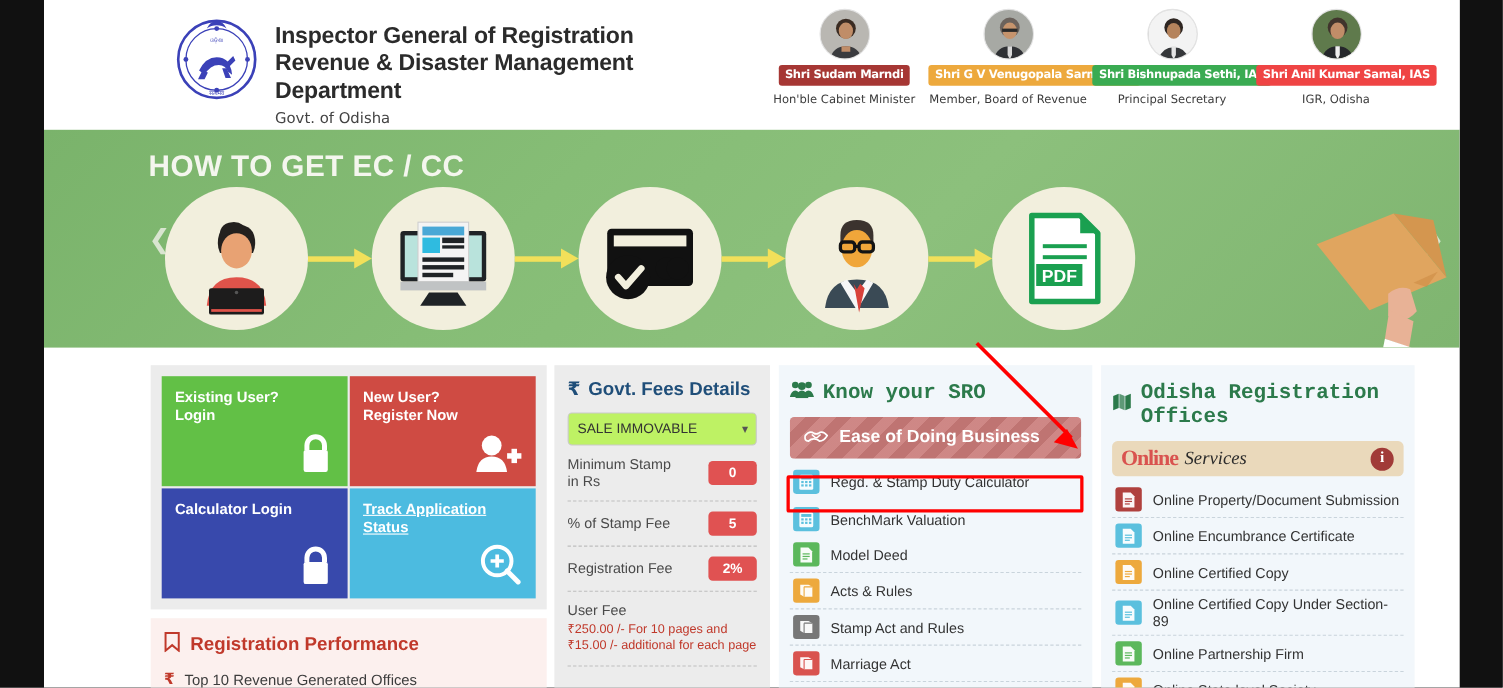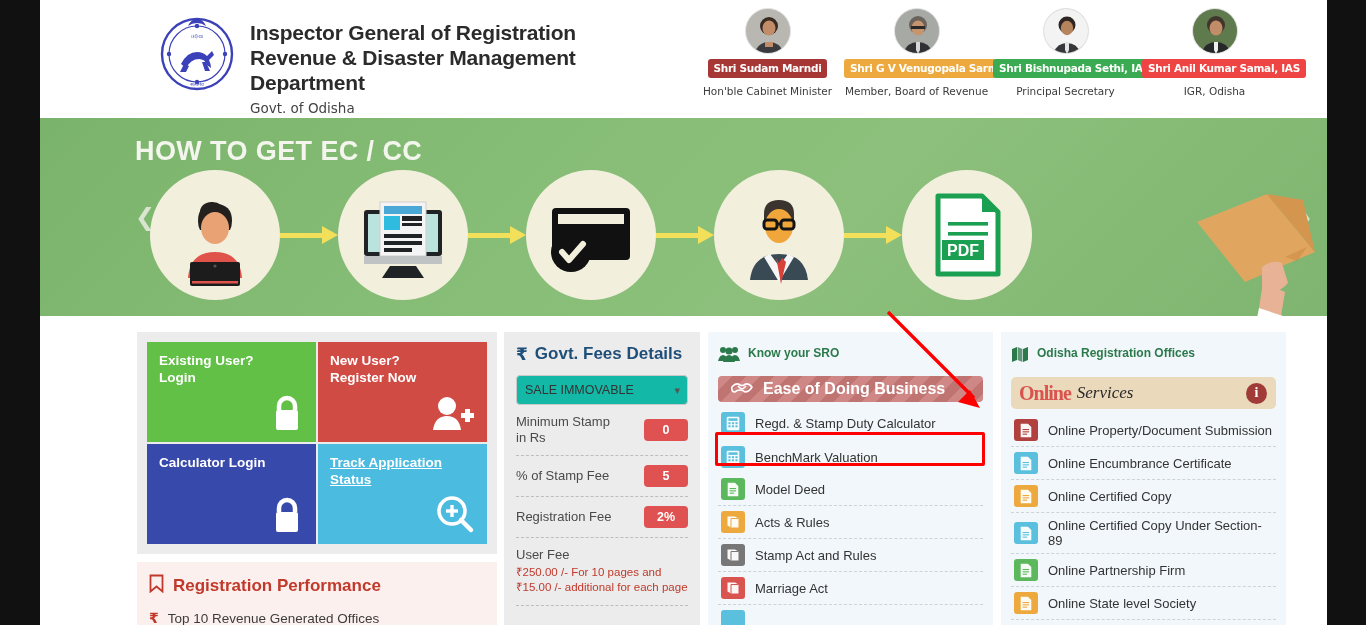--- a/index.html
+++ b/index.html
@@ -76,45 +76,45 @@
 
   .perf { background:#fcf0ee; margin-top:8px; padding:12px 12px 8px 12px; }
   .perf-title { color:#c0392b; font-size:17px; font-weight:bold; display:flex; align-items:center; gap:9px;}
   .perf-item { display:flex; align-items:center; gap:9px; margin-top:12px; font-size:13.5px; color:#3c3c3c;}
 
   .col-fees { width:196px; margin-left:7px; background:#ececec; padding:12px 12px 0 12px;}
   .fees-title { color:#1f4e79; font-size:17px; font-weight:bold; display:flex; align-items:center; gap:7px; }
   .select-wrap { margin-top:11px; position:relative; }
   select.fees-select {
     width:100%; height:30px; border:1px solid #c9c9c9; border-radius:4px;
-    background:#14b8a6; font-size:12.5px; color:#333; padding:0 22px 0 8px;
+    background:#bef264; font-size:12.5px; color:#333; padding:0 22px 0 8px;
     -webkit-appearance:none; appearance:none; font-family:"Liberation Sans", sans-serif;
   }
   .sel-chev { position:absolute; right:8px; top:9px; pointer-events:none; color:#555; font-size:11px;}
   .fee-row {
     display:flex; justify-content:space-between; align-items:center;
     border-bottom:1px dashed #bdbdbd; padding:9px 0 9px 0; font-size:13px; color:#4a4a4a;
   }
   .fee-label { line-height:16px; max-width:105px; }
   .fee-pill {
     background:#e05252; color:#fff; font-size:12.5px; font-weight:bold;
     border-radius:4px; padding:4px 0; width:44px; text-align:center; flex:none;
   }
   .userfee { padding:9px 0 10px 0; border-bottom:1px dashed #bdbdbd; }
   .userfee-label { font-size:13px; color:#4a4a4a; }
   .userfee-note { font-size:11.5px; color:#c0392b; line-height:15px; margin-top:3px; }
 
   .col-sro { width:285px; margin-left:8px; background:#f2f7fb; padding:14px 10px 0 10px; position:relative;}
   .col-off { width:285px; margin-left:8px; background:#f2f7fb; padding:14px 10px 0 10px;}
-  .panel-title { font-size:12px; font-weight:bold; display:flex; align-items:flex-start; gap:8px; }
+  .panel-title { font-size:19px; font-weight:bold; display:flex; align-items:center; gap:8px;font-family:Liberation Mono, monospace; }
   .sro-title { color:#2c7a4b; }
   .off-title { color:#2c7a4b; }
 
   .eodb {
-    margin-top:11px; height:26px; border-radius:4px; display:flex; align-items:center; gap:10px;
+    margin-top:11px; height:38px; border-radius:4px; display:flex; align-items:center; gap:10px;
     padding-left:13px; color:#fff; font-weight:bold; font-size:16px; cursor:pointer;
     background-color:#c97a78;
     background-image:repeating-linear-gradient(135deg, rgba(255,255,255,0.10) 0 10px, rgba(0,0,0,0.05) 10px 20px);
   }
   .onlinebar {
     margin-top:11px; height:32px; border-radius:5px; background:#ead9bb;
     display:flex; align-items:center; justify-content:space-between; padding:0 9px 0 8px; cursor:pointer;
   }
   .ol-word { font-size:20px; font-weight:bold; color:#d9534f; letter-spacing:-1px; font-family:"Liberation Serif", serif;}
   .ol-services { font-size:17px; color:#2b2b2b; font-style:italic; font-family:"Liberation Serif", serif; margin-left:6px;}

